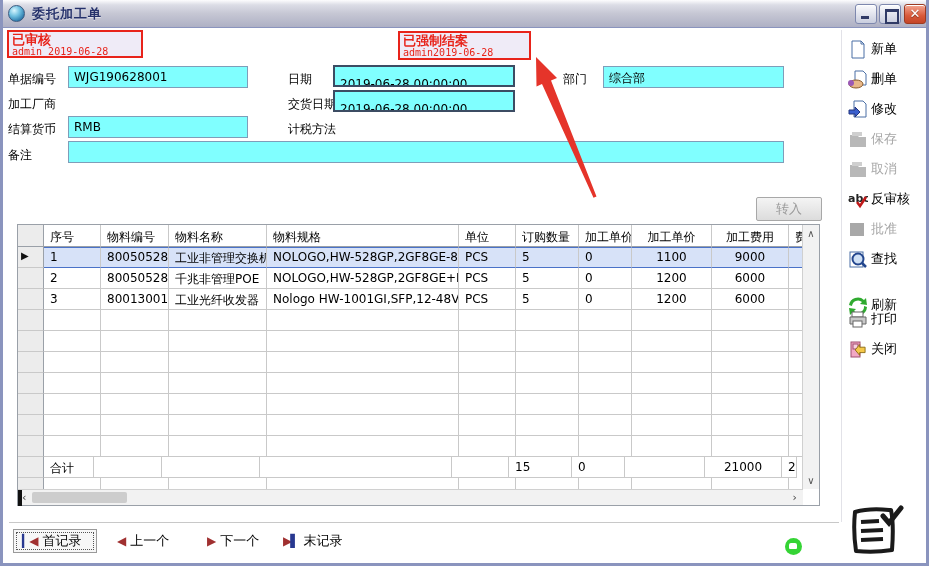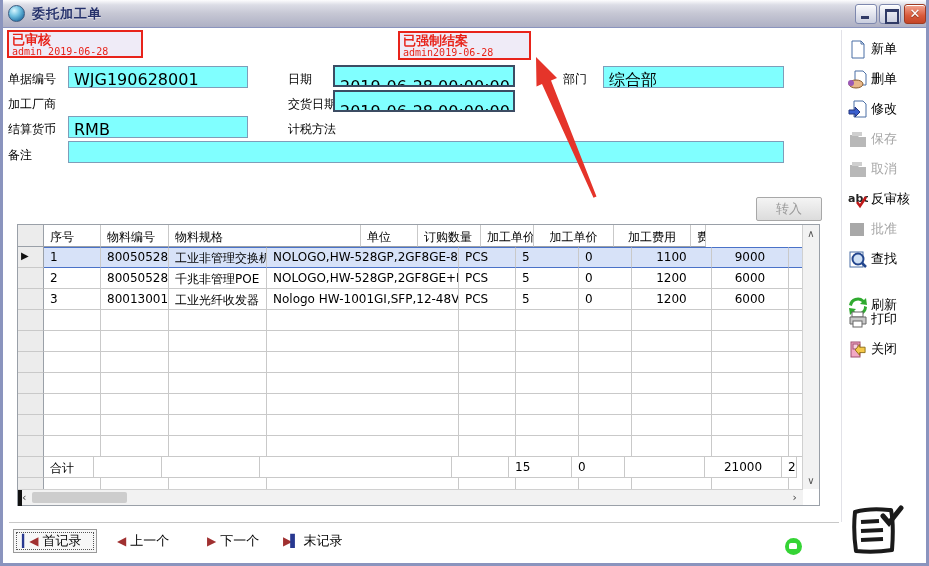--- a/index.html
+++ b/index.html
@@ -44,21 +44,21 @@
   #stamp-audited { left:4px; top:30px; width:136px; height:28px; }
   #stamp-forced  { left:395px; top:31px; width:133px; height:29px; }
   .stamp .stamp-title { font-size:13px; font-weight:bold; color:#e8231a; }
   .stamp .stamp-meta  { font-size:10px; color:#e8231a; font-family:"DejaVu Sans Mono","Liberation Mono",monospace; }
   
   #arrow-svg { position:absolute; left:0; top:0; width:929px; height:566px; pointer-events:none; z-index:30; }
   
   .flabel { position:absolute; font-size:12px; color:#000; white-space:nowrap; }
   .ffield {
     position:absolute; height:22px; background:#80ffff; border:1px solid #7f9db9;
-    font-size:16px; color:#000; padding:3px 4px 0 5px; white-space:nowrap; overflow:hidden;
+    font-size:12px; color:#000; padding:3px 4px 0 5px; white-space:nowrap; overflow:hidden;
   }
   .ffield.dark { border:2px solid #3c4c63; padding-top:10px; }
   
   #transfer-btn {
     position:absolute; left:753px; top:197px; width:66px; height:24px;
     background:linear-gradient(to bottom,#f4f4f4,#dcdcdc); border:1px solid #a8a8a8; border-radius:2px;
     font-size:13px; color:#9a9a9a; text-align:center; line-height:22px;
   }
   
   #grid { position:absolute; left:14px; top:224px; width:803px; height:282px; border:1px solid #9aa0a8; background:#fff; }
@@ -147,20 +147,21 @@
   <div class="ffield" style="left:65px;top:141px;width:716px"></div>
 
   <div id="transfer-btn">转入</div>
 
   <div id="grid">
     <div id="grid-inner">
         <div class="grow header">
           <div class="gcell marker" style="width: 26px;"></div>
           <div class="gcell" style="width: 57px;">序号</div>
           <div class="gcell" style="width: 68px;">物料编号</div>
+          <div class="gcell" style="width: 98px;">物料名称</div>
           <div class="gcell" style="width: 192px;">物料规格</div>
           <div class="gcell" style="width: 57px;">单位</div>
           <div class="gcell" style="width: 63px;">订购数量</div>
           <div class="gcell" style="width: 53px;">加工单价</div>
           <div class="gcell c-center" style="width: 80px;">加工单价</div>
           <div class="gcell c-center" style="width: 77px;">加工费用</div>
           <div class="gcell" style="width: 15px;">费</div>
         </div>
         <div class="grow sel">
           <div class="gcell marker" style="width: 26px;">▶</div>

